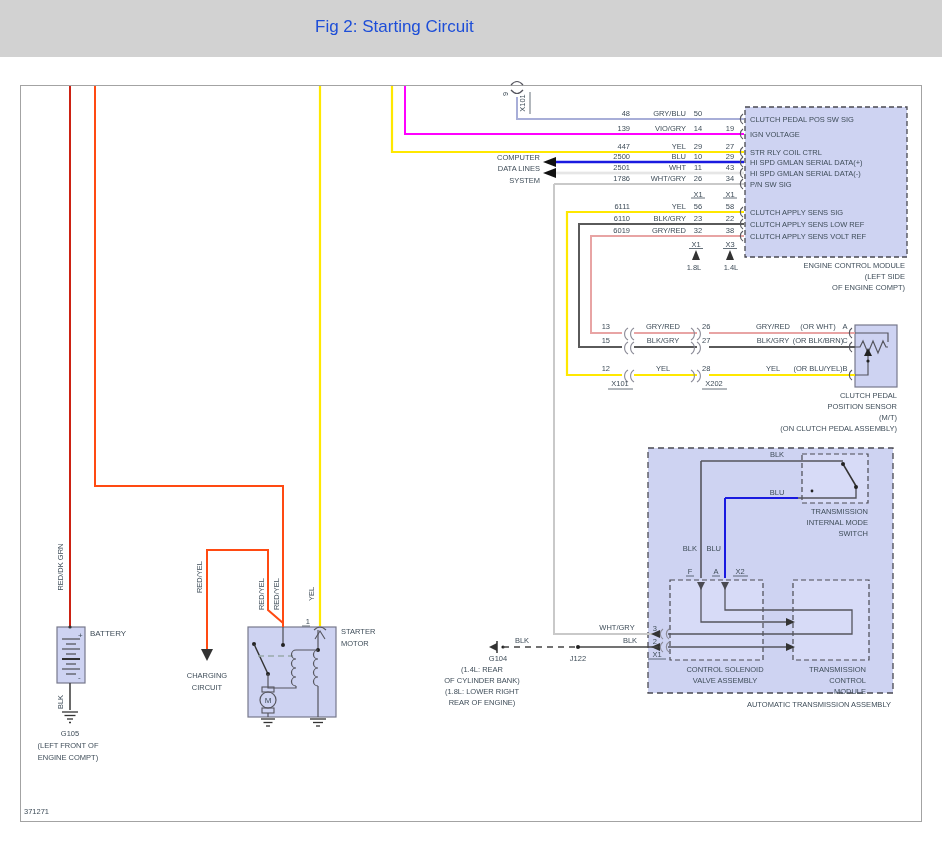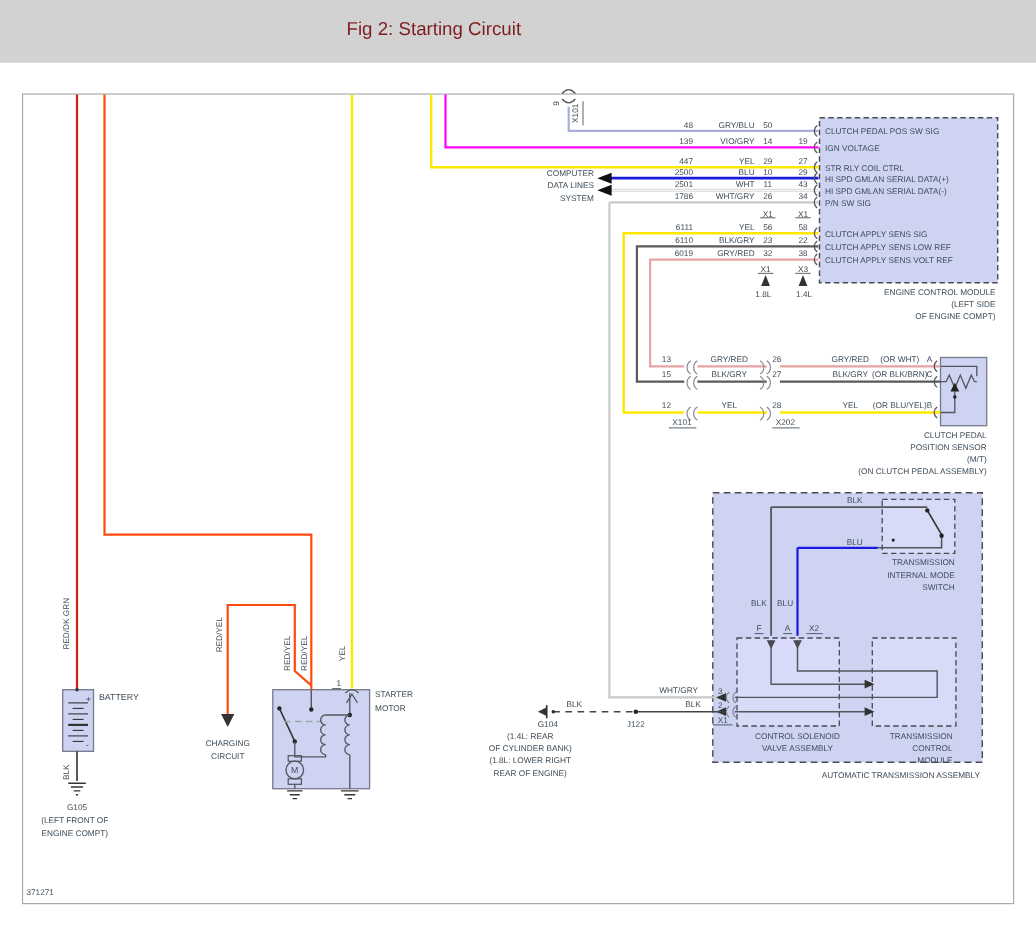--- a/index.html
+++ b/index.html
@@ -1,19 +1,19 @@
 <!DOCTYPE html>
 <html><head>
 <meta charset="utf-8">
 <style>
   html,body{margin:0;padding:0;background:#fff;}
   .page{position:relative;width:942px;height:843px;background:#fff;overflow:hidden;
         font-family:"Liberation Sans", sans-serif;}
   .banner{position:absolute;left:0;top:0;width:942px;height:57px;background:#d2d2d2;}
-  .banner .title{position:absolute;left:315px;top:17px;font-size:17px;color:#7f1d1d;}
+  .banner .title{position:absolute;left:315px;top:17px;font-size:17px;color:#1d4ed8;}
   svg{position:absolute;left:0;top:0;}
   .t{font-family:"Liberation Sans",sans-serif;font-size:7.5px;fill:#3f4d59;}
   .tb{font-family:"Liberation Sans",sans-serif;font-size:8px;fill:#3f4d59;}
 </style>
 </head>
 <body>
 
 <div class="page">
   <div class="banner">
     <div class="title">Fig 2: Starting Circuit</div>

